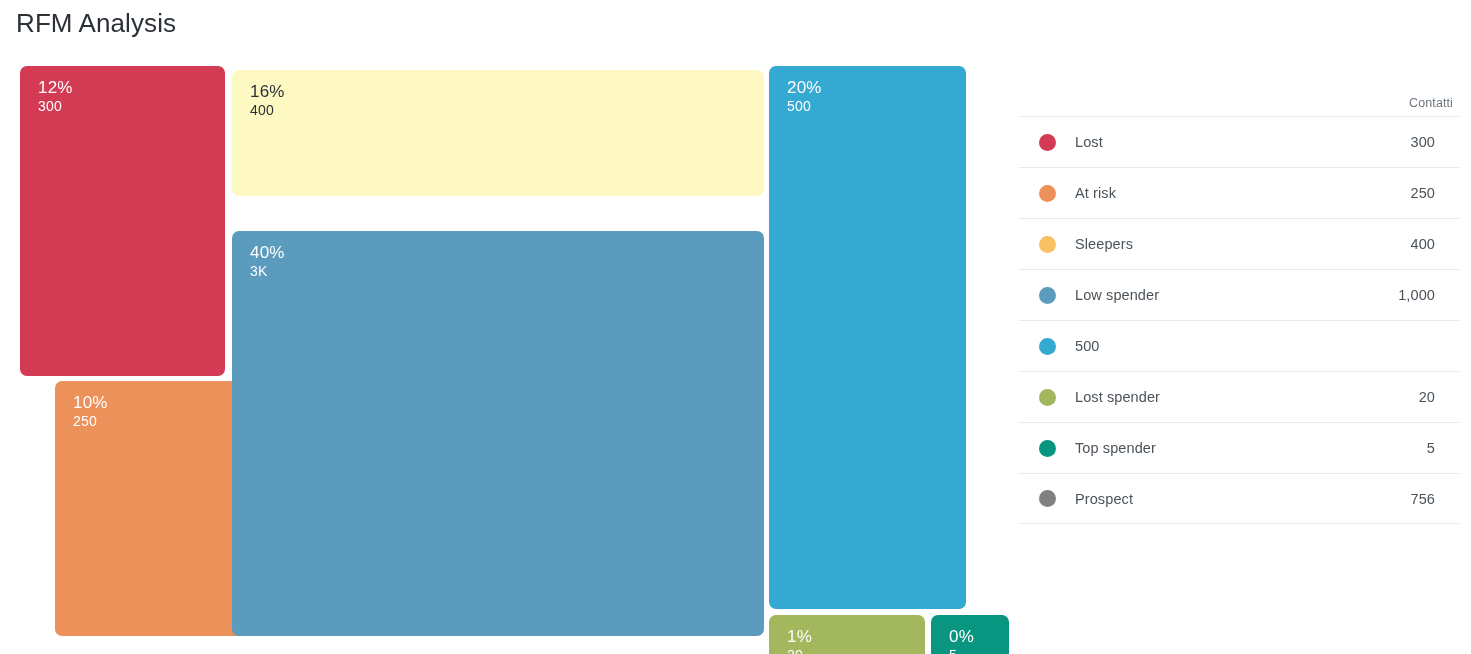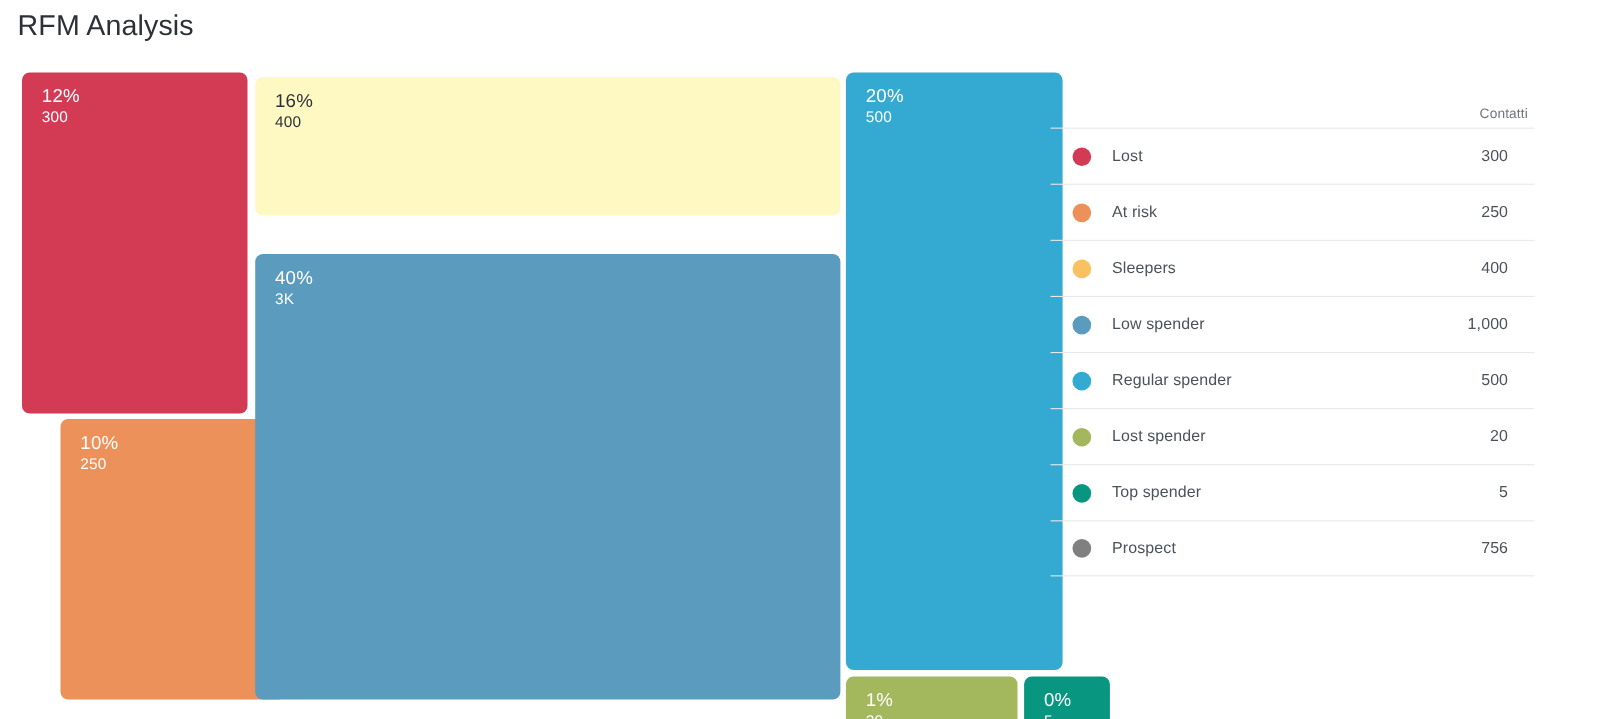--- a/index.html
+++ b/index.html
@@ -62,21 +62,21 @@
     letter-spacing: 0.2px;
   }
   .tile.light-text .tile-pct,
   .tile.light-text .tile-val { color: #ffffff; }
   .tile.dark-text  .tile-pct,
   .tile.dark-text  .tile-val { color: #2b3137; }
 
   
   .legend {
     position: absolute;
-    left: 955px;
+    left: 1019px;
     top: 86px;
     width: 440px;
   }
   .legend-header {
     display: flex;
     justify-content: flex-end;
     align-items: flex-end;
     height: 30px;
     padding: 0 6px 6px 0;
     box-sizing: border-box;
@@ -204,21 +204,20 @@
         <div class="legend-dot-cell">
           <span class="legend-dot" style="background: rgb(91, 155, 190);"></span>
         </div>
         <div class="legend-label">Low spender</div>
         <div class="legend-value">1,000</div>
       </div>
       <div class="legend-row">
         <div class="legend-dot-cell">
           <span class="legend-dot" style="background: rgb(52, 169, 209);"></span>
         </div>
-        <div class="legend-label">Regular spender</div>
         <div class="legend-value">500</div>
       </div>
       <div class="legend-row">
         <div class="legend-dot-cell">
           <span class="legend-dot" style="background: rgb(163, 183, 92);"></span>
         </div>
         <div class="legend-label">Lost spender</div>
         <div class="legend-value">20</div>
       </div>
       <div class="legend-row">

